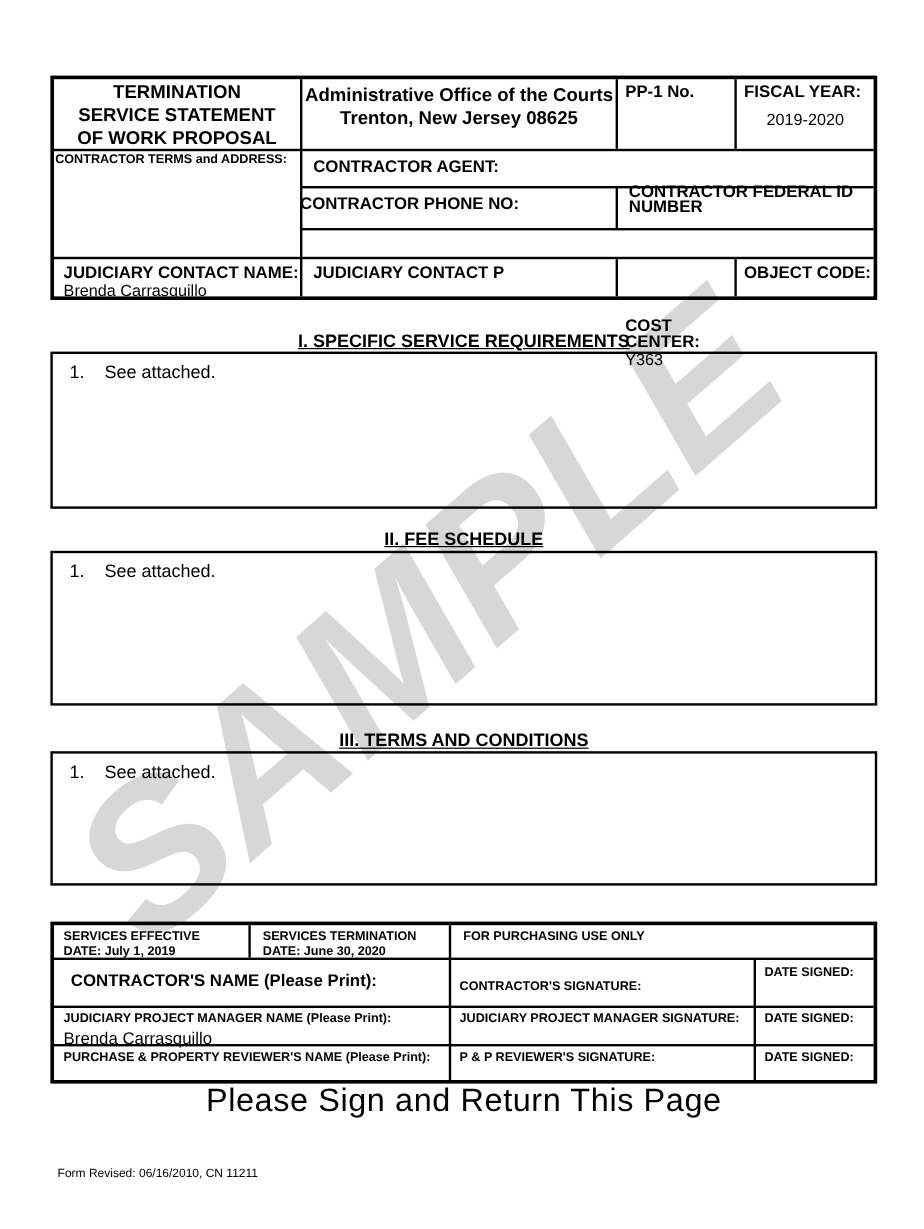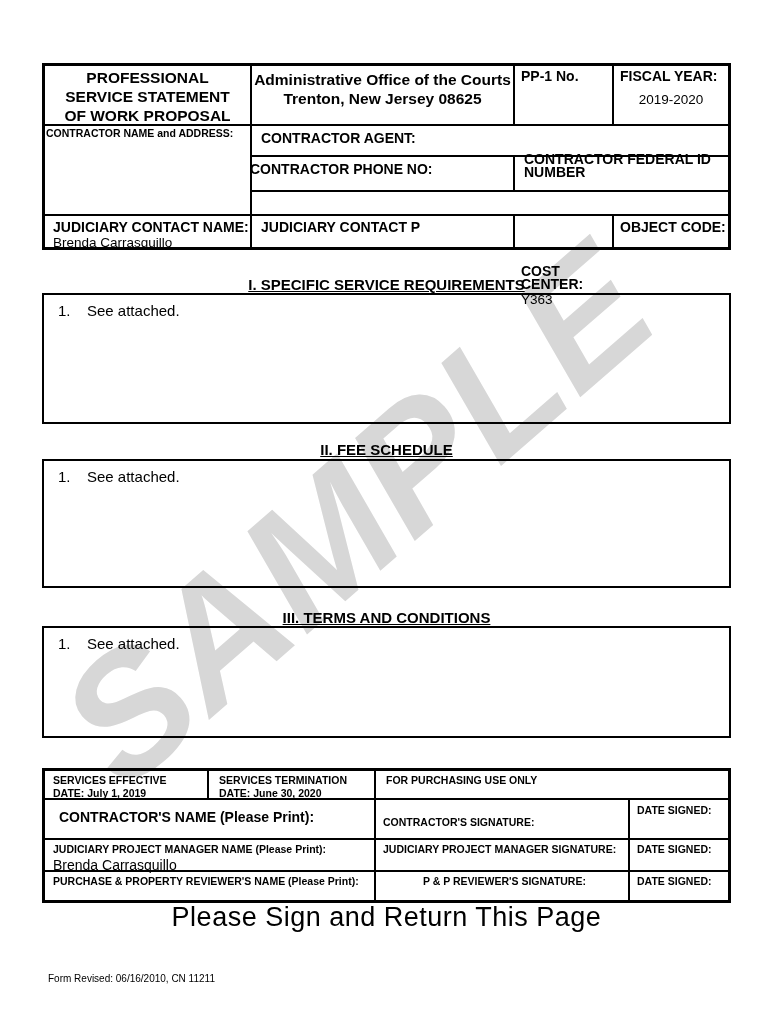--- a/index.html
+++ b/index.html
@@ -41,38 +41,38 @@
       <div class="ln" style="left:567px;top:0;width:2px;height:58px;"></div>
       <div class="ln" style="left:0;top:58px;width:100%;height:2px;"></div>
       <div class="ln" style="left:205px;top:89px;right:0;height:2px;"></div>
       <div class="ln" style="left:468px;top:89px;width:2px;height:35px;"></div>
       <div class="ln" style="left:205px;top:124px;right:0;height:2px;"></div>
       <div class="ln" style="left:0;top:148px;width:100%;height:2px;"></div>
       <div class="ln" style="left:468px;top:150px;width:2px;height:31px;"></div>
       <div class="ln" style="left:567px;top:150px;width:2px;height:31px;"></div>
 
       <div class="abs center" style="left:0;top:2px;width:205px;">
-        <div class="b15">PROFESSIONAL</div>
+        <div class="b15">TERMINATION</div>
         <div class="b15">SERVICE STATEMENT</div>
         <div class="b15">OF WORK PROPOSAL</div>
       </div>
       <div class="abs center" style="left:207px;top:4px;width:261px;">
         <div class="b15">Administrative Office of the Courts</div>
         <div class="b15">Trenton, New Jersey 08625</div>
       </div>
       <div class="abs" style="left:470px;top:4px;width:97px;height:54px;">
         <div class="b11" style="padding-left:6px;">PP-1 No.</div>
       </div>
       <div class="abs" style="left:569px;top:4px;width:114px;height:54px;">
         <div class="b11" style="padding-left:6px;">FISCAL YEAR:</div>
         <div class="r13 center" style="margin-top:9px;">2019-2020</div>
       </div>
 
       <div class="abs" style="left:0;top:60px;width:205px;height:86px;">
-        <div class="b10" style="padding:1px 0 0 1px;">CONTRACTOR NAME and ADDRESS:</div>
+        <div class="b10" style="padding:1px 0 0 1px;">CONTRACTOR TERMS and ADDRESS:</div>
       </div>
       <div class="abs" style="left:207px;top:60px;width:476px;height:27px;">
         <div class="b11" style="padding:6px 0 0 9px;">CONTRACTOR AGENT:</div>
       </div>
       <div class="abs" style="left:196px;top:91px;width:259px;height:31px;">
         <div class="b11" style="padding:6px 0 0 9px;">CONTRACTOR PHONE NO:</div>
       </div>
       <div class="abs" style="left:470px;top:81px;width:213px;height:31px;">
         <div class="b11" style="padding:6px 0 0 9px;">CONTRACTOR FEDERAL ID NUMBER</div>
       </div>
@@ -157,21 +157,21 @@
         <div class="b10" style="padding:3px 0 0 5px;">JUDICIARY PROJECT MANAGER SIGNATURE:</div>
       </div>
       <div class="abs" style="left:587px;top:69px;width:96px;height:30px;">
         <div class="b10" style="padding:3px 0 0 5px;">DATE SIGNED:</div>
       </div>
 
       <div class="abs" style="left:0;top:101px;width:327px;height:24px;">
         <div class="b10" style="padding:3px 0 0 8px;">PURCHASE &amp; PROPERTY REVIEWER'S NAME (Please Print):</div>
       </div>
       <div class="abs" style="left:333px;top:101px;width:248px;height:28px;">
-        <div class="b10" style="padding:3px 0 0 5px;text-align:center;">P &amp; P REVIEWER'S SIGNATURE:</div>
+        <div class="b10" style="padding:3px 0 0 5px;">P &amp; P REVIEWER'S SIGNATURE:</div>
       </div>
       <div class="abs" style="left:587px;top:101px;width:96px;height:28px;">
         <div class="b10" style="padding:3px 0 0 5px;">DATE SIGNED:</div>
       </div>
     </div>
 
     <div class="abs center" style="left:42px;top:902px;width:689px;font-size:27px;letter-spacing:0.5px;">Please Sign and Return This Page</div>
 
     <div class="abs" style="left:48px;top:973px;font-size:10px;">Form Revised: 06/16/2010, CN 11211</div>
 

